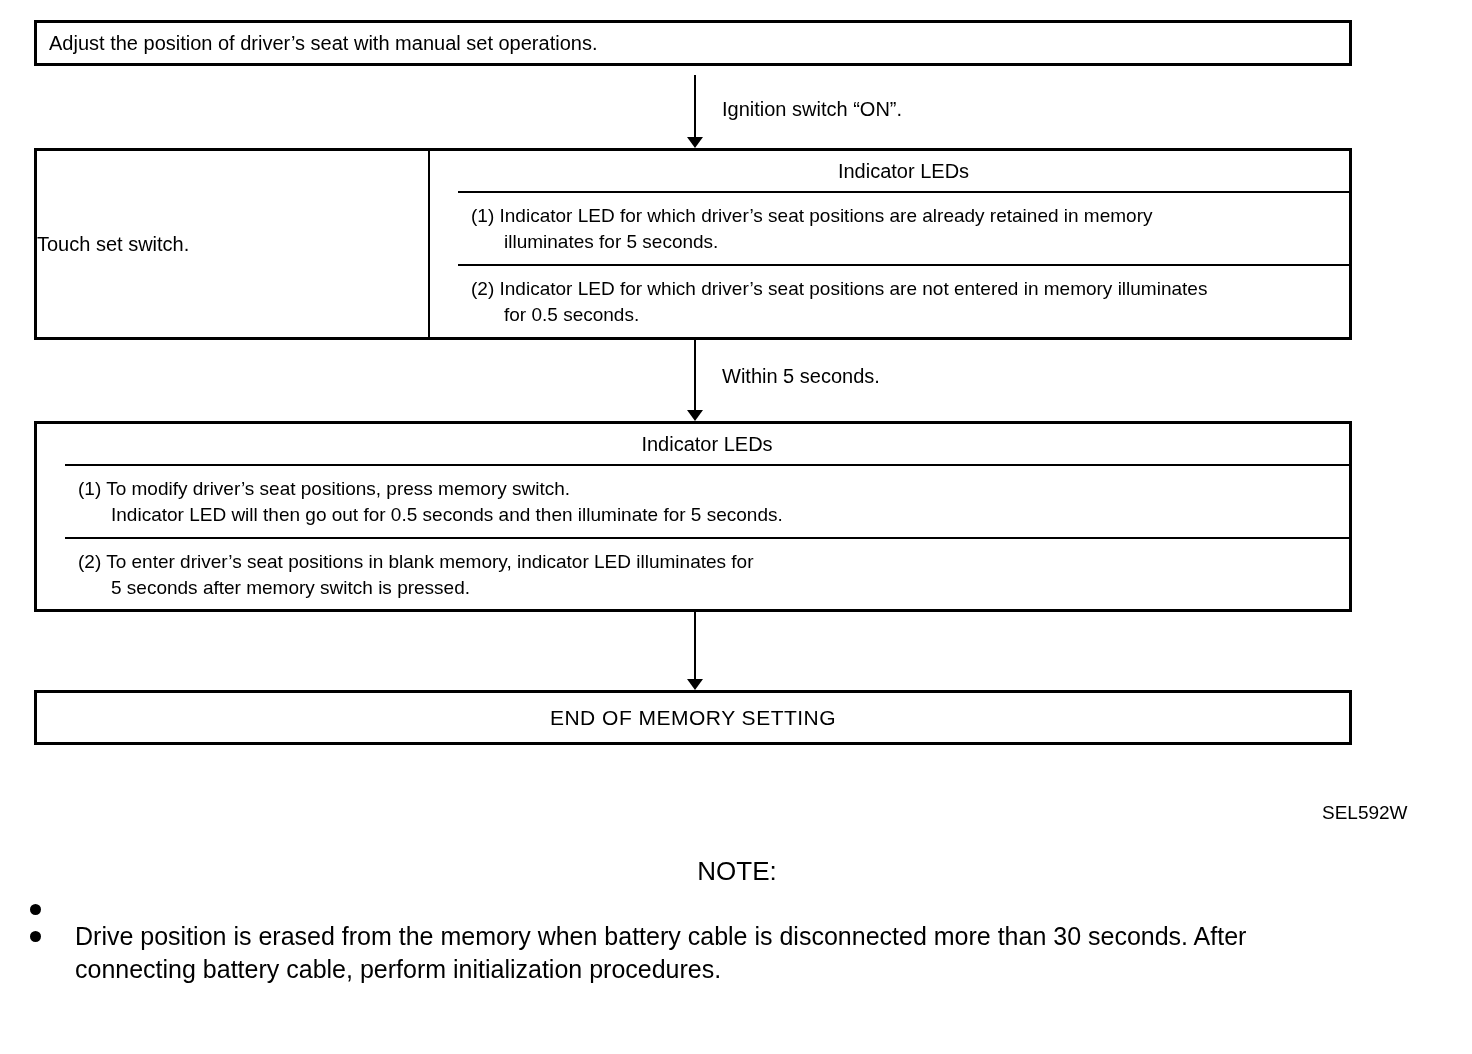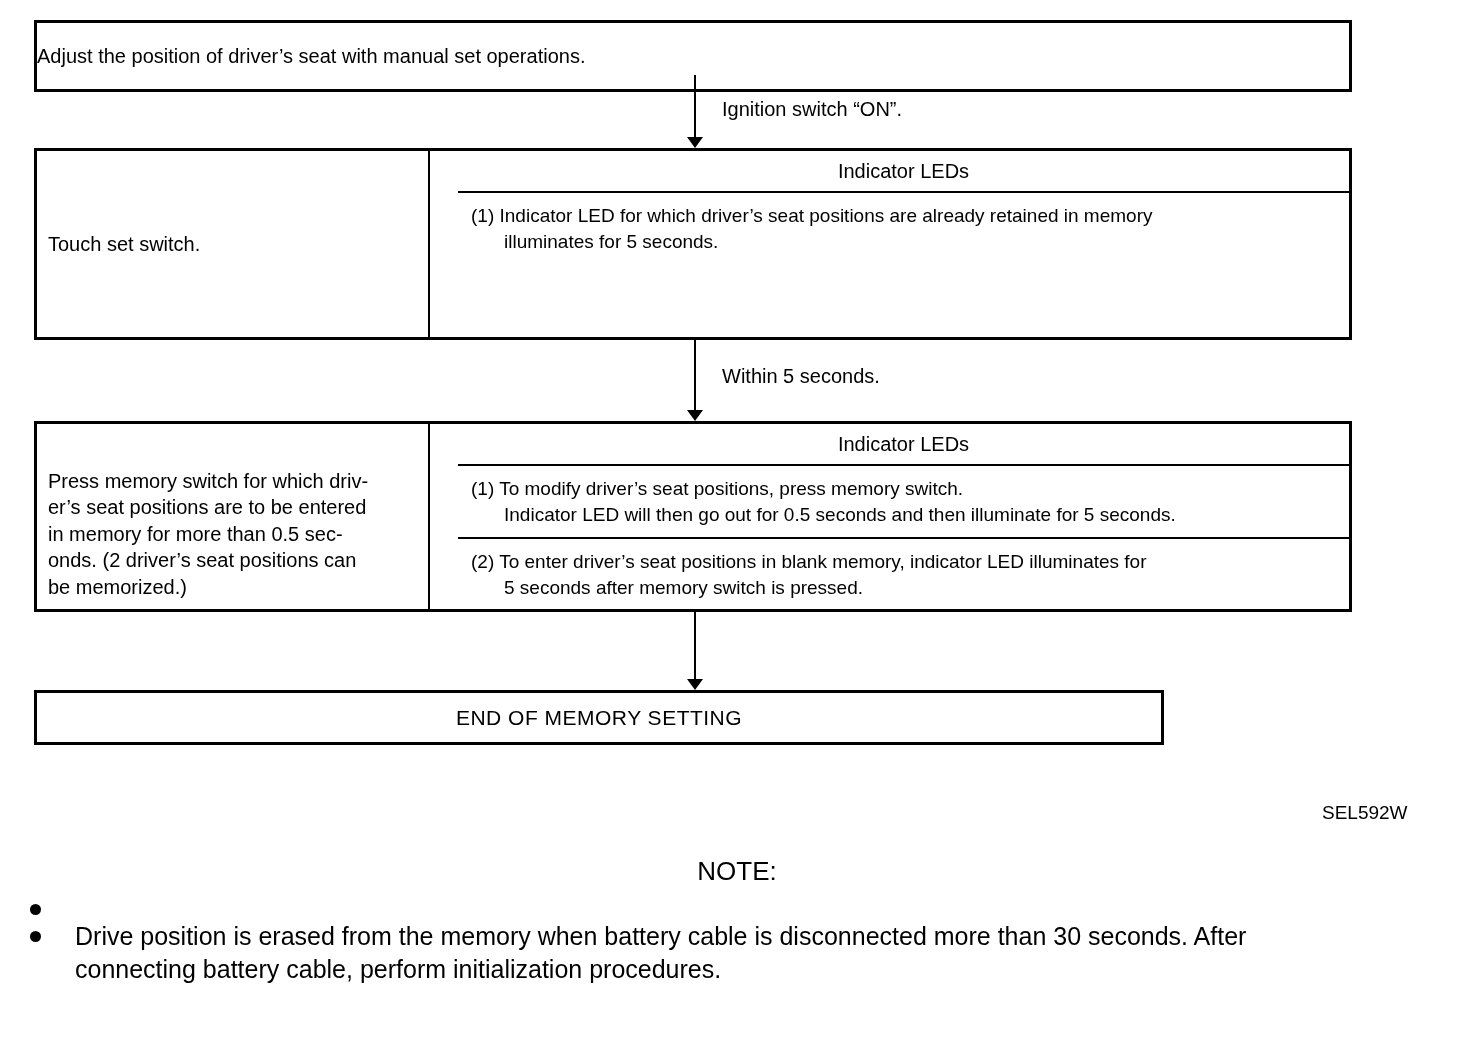--- a/index.html
+++ b/index.html
@@ -13,58 +13,58 @@
     overflow: hidden;
   }
   
   .fbox {
     position: absolute;
     border: 3px solid #000;
     background: #fff;
     box-sizing: border-box;
   }
   .step1 {
-    left: 34px; top: 20px; width: 1318px; height: 72px;
+    left: 34px; top: 20px; width: 1318px; height: 46px;
     display: flex; align-items: center;
-    padding-left: 0;
+    padding-left: 12px;
     font-size: 20px;
   }
   .split { display: flex; }
   .row2 { left: 34px; top: 148px; width: 1318px; height: 192px; }
   .row3 { left: 34px; top: 421px; width: 1318px; height: 191px; }
   .left-cell {
     width: 393px;
     border-right: 2px solid #000;
     box-sizing: border-box;
     font-size: 20px;
     line-height: 26.5px;
     white-space: pre-line;
   }
-  .row2 .left-cell { display: flex; align-items: center; padding-left: 11px; }
+  .row2 .left-cell { display: flex; align-items: center; }
   .row3 .left-cell { padding: 17px 4px 0 11px; }
   .right-cells { flex: 1; display: flex; flex-direction: column; min-width: 0; padding-left: 28px; }
   .hdr-cell {
     height: 42px;
     border-bottom: 2px solid #000;
     box-sizing: border-box;
     display: flex; align-items: center; justify-content: center;
     font-size: 20px;
   }
   .item-cell {
     flex: 1;
     box-sizing: border-box;
     font-size: 19px;
     line-height: 26px;
     padding: 10px 4px 0 46px;
     text-indent: -33px;
     white-space: pre-line;
   }
   .item-cell + .item-cell { border-top: 2px solid #000; }
   .end-box {
-    left: 34px; top: 690px; width: 1130px; height: 55px;
+    left: 34px; top: 690px; width: 1318px; height: 55px;
     display: flex; align-items: center; justify-content: center;
     font-size: 21px;
     letter-spacing: 0.5px;
   }
   
   .vline {
     position: absolute;
     width: 2px;
     background: #000;
     left: 694px;
@@ -141,35 +141,30 @@
   <div class="arrow-label label1">Ignition switch “ON”.</div>
 
   <div class="fbox split row2">
     <div class="left-cell">
       <span>Touch set switch.</span>
     </div>
     <div class="right-cells">
       <div class="hdr-cell">Indicator LEDs</div>
       <div class="item-cell">(1) Indicator LED for which driver’s seat positions are already retained in memory
 illuminates for 5 seconds.</div>
+      <div class="item-cell">(2) Indicator LED for which driver’s seat positions are not entered in memory illuminates
+for 0.5 seconds.</div>
     </div>
   </div>
 
   <div class="vline line2"></div>
   <div class="arrowhead head2"></div>
   <div class="arrow-label label2">Within 5 seconds.</div>
 
   <div class="fbox split row3">
-    <div class="left-cell">
-      <span>Press memory switch for which driv-
-er’s seat positions are to be entered
-in memory for more than 0.5 sec-
-onds. (2 driver’s seat positions can
-be memorized.)</span>
-    </div>
     <div class="right-cells">
       <div class="hdr-cell">Indicator LEDs</div>
       <div class="item-cell">(1) To modify driver’s seat positions, press memory switch.
 Indicator LED will then go out for 0.5 seconds and then illuminate for 5 seconds.</div>
       <div class="item-cell">(2) To enter driver’s seat positions in blank memory, indicator LED illuminates for
 5 seconds after memory switch is pressed.</div>
     </div>
   </div>
 
   <div class="vline line3"></div>

